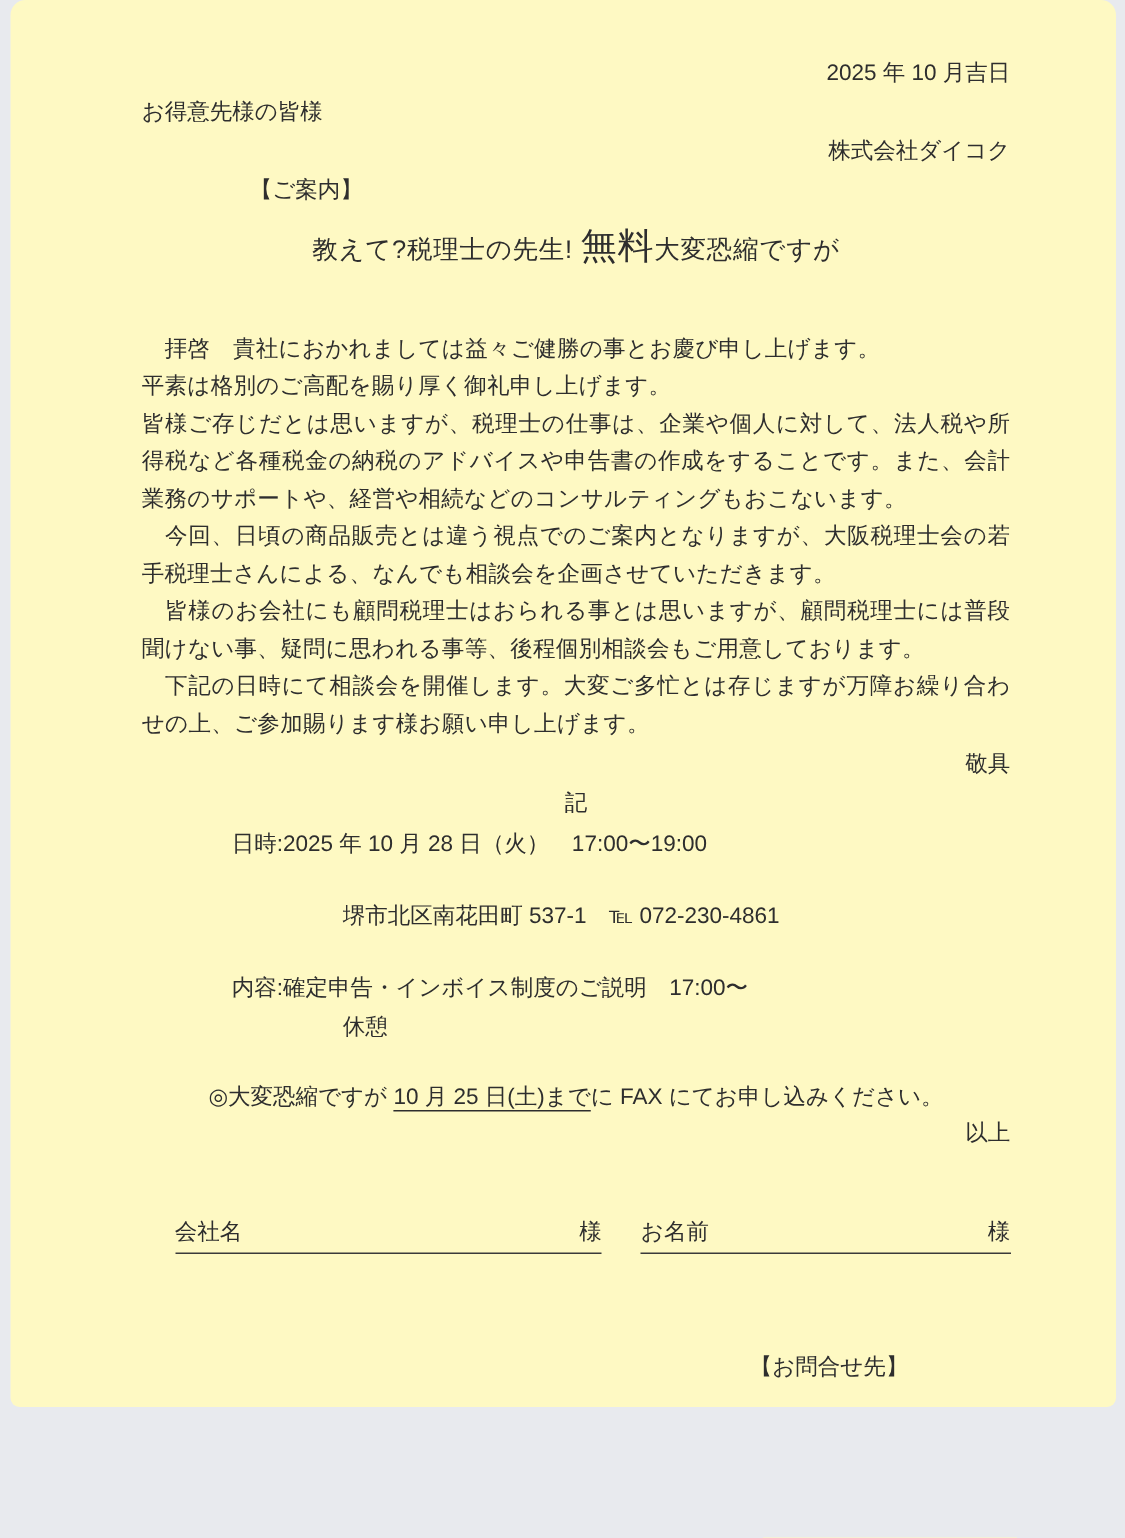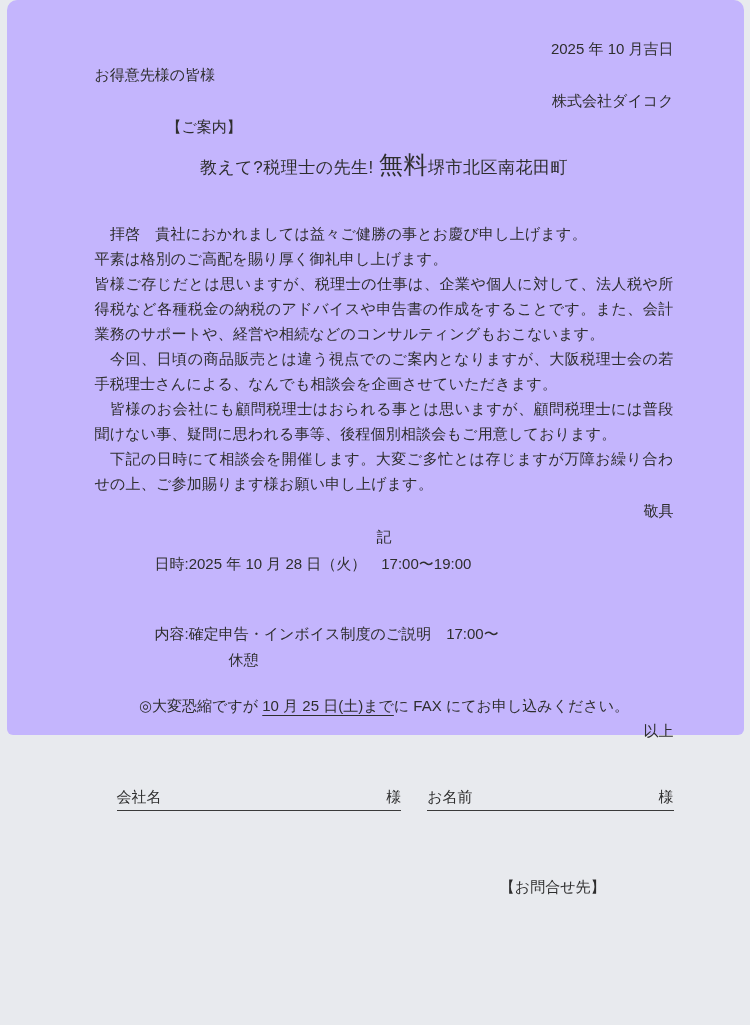--- a/index.html
+++ b/index.html
@@ -4,23 +4,23 @@
 <style>
   html, body { margin: 0; padding: 0; }
   body {
     width: 750px; height: 1025px;
     background: #e8eaee;
     font-family: "Liberation Sans", "DejaVu Sans", sans-serif;
     color: #2e2e2e;
     overflow: hidden;
   }
   .paper {
-    width: 737px; height: 735px;
+    width: 737px; height: 938px;
     margin: 0 auto;
-    background: #c4b5fd;
+    background: #fef9c3;
     border-radius: 10px 10px 6px 6px;
     box-sizing: border-box;
     padding: 36px 70px 0 88px;
   }
   .hline { font-size: 15px; line-height: 26px; white-space: pre; }
   .right  { text-align: right; }
   .center { text-align: center; }
   .notice-label { padding-left: 72px; }
   .doc-title {
     text-align: center;
@@ -61,37 +61,38 @@
 </head>
 <body>
 
 <div class="paper">
 
   <div class="hline right">2025 年 10 月吉日</div>
   <div class="hline">お得意先様の皆様</div>
   <div class="hline right">株式会社ダイコク</div>
   <div class="hline notice-label">【ご案内】</div>
 
-  <div class="doc-title"><span>教えて?税理士の先生! </span><span class="free">無料</span><span>堺市北区南花田町</span></div>
+  <div class="doc-title"><span>教えて?税理士の先生! </span><span class="free">無料</span><span>大変恐縮ですが</span></div>
 
   <div class="body-text">
     <p>　拝啓　貴社におかれましては益々ご健勝の事とお慶び申し上げます。</p>
     <p>平素は格別のご高配を賜り厚く御礼申し上げます。</p>
     <p>皆様ご存じだとは思いますが、税理士の仕事は、企業や個人に対して、法人税や所得税など各種税金の納税のアドバイスや申告書の作成をすることです。また、会計業務のサポートや、経営や相続などのコンサルティングもおこないます。</p>
     <p>　今回、日頃の商品販売とは違う視点でのご案内となりますが、大阪税理士会の若手税理士さんによる、なんでも相談会を企画させていただきます。</p>
     <p>　皆様のお会社にも顧問税理士はおられる事とは思いますが、顧問税理士には普段聞けない事、疑問に思われる事等、後程個別相談会もご用意しております。</p>
     <p>　下記の日時にて相談会を開催します。大変ご多忙とは存じますが万障お繰り合わせの上、ご参加賜ります様お願い申し上げます。</p>
   </div>
 
   <div class="keigu right">敬具</div>
   <div class="ki center">記</div>
 
   <div class="details">
     <div class="detail-line"><span>日時:</span><span>2025 年 10 月 28 日（火）　17:00〜19:00</span></div>
     <div class="gap22"></div>
+    <div class="detail-line detail-sub">堺市北区南花田町 537-1　℡ 072-230-4861</div>
     <div class="gap22"></div>
     <div class="detail-line"><span>内容:</span><span>確定申告・インボイス制度のご説明　17:00〜</span></div>
     <div class="detail-line detail-sub">休憩</div>
   </div>
 
   <div class="fax-note"><span>◎大変恐縮ですが </span><span class="deadline">10 月 25 日(土)まで</span><span>に FAX にてお申し込みください。</span></div>
 
   <div class="ijou right">以上</div>
 
   <div class="form-block">

